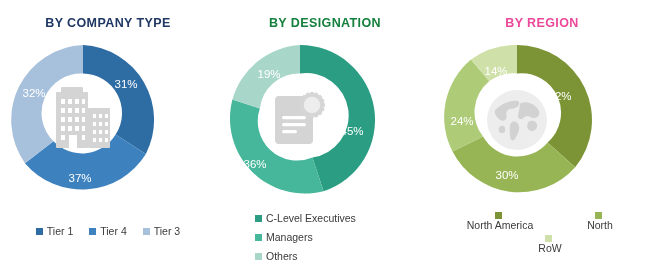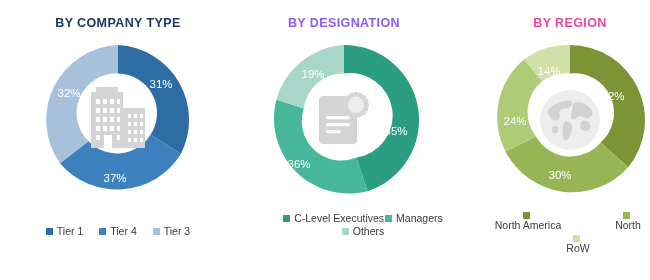--- a/index.html
+++ b/index.html
@@ -21,22 +21,20 @@
     align-items: flex-start;
     justify-content: space-between;
     box-sizing: border-box;
   }
   .panel {
     width: 216px;
     height: 280px;
     position: relative;
     display: flex;
     flex-direction: column;
-    align-items: center;
-    padding-left: 10px;
   }
   .panel-title {
     margin-top: 16px;
     font-size: 12.5px;
     font-weight: bold;
     letter-spacing: 0.4px;
     text-align: center;
     font-family: "Liberation Sans", sans-serif;
     white-space: nowrap;
   }
@@ -77,24 +75,24 @@
     justify-content: center;
     align-items: center;
     width: 216px;
     box-sizing: border-box;
   }
   .legend.row-layout {
     flex-direction: row;
     gap: 0px;
   }
   .legend.col-layout {
-    flex-direction: row;
+    flex-direction: column;
     align-items: flex-start;
     padding-left: 38px;
-    gap: 1px;
+    gap: 7px;
   }
   .legend.grid-layout {
     flex-direction: row;
     flex-wrap: wrap;
     padding-left: 16px;
     row-gap: 4px;
   }
   .legend-item {
     display: flex;
     align-items: center;
@@ -189,21 +187,21 @@
         <span>Tier 4</span>
       </div>
       <div class="legend-item">
         <span class="swatch" style="background:#A7C0DC;"></span>
         <span>Tier 3</span>
       </div>
     </div>
   </div>
 
   <div class="panel">
-    <div class="panel-title" style="color:#8b5cf6;">BY DESIGNATION</div>
+    <div class="panel-title" style="color:#15803d;">BY DESIGNATION</div>
 
     <div class="donut-wrap">
       <svg class="donut-svg" viewBox="0 0 166 166">
 
         <path d="M 83 8 A 75 75 0 0 1 106.55 154.22 L 95.41 120.55 A 39.5 39.5 0 0 0 83 36.5 Z" fill="#2A9D83"></path>
 
         <path d="M 106.55 154.22 A 75 75 0 0 1 15.42 62.56 L 42.82 71.44 A 39.5 39.5 0 0 0 95.41 120.55 Z" fill="#47B79B"></path>
 
         <path d="M 15.42 62.56 A 75 75 0 0 1 83 8 L 83 36.5 A 39.5 39.5 0 0 0 42.82 71.44 Z" fill="#A8D7C9"></path>
 

